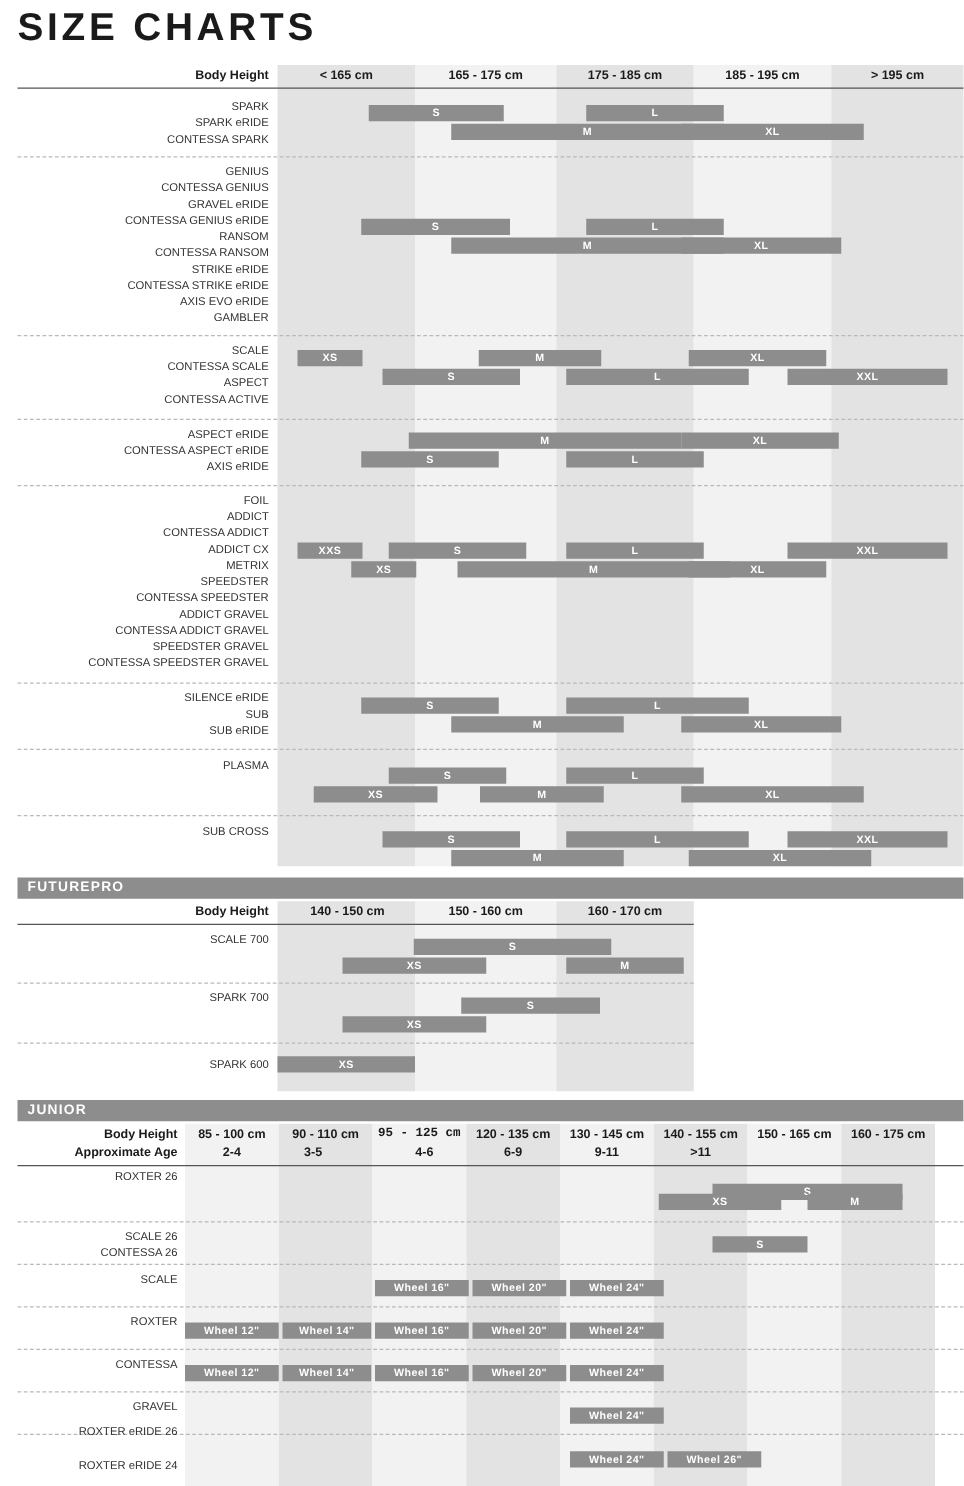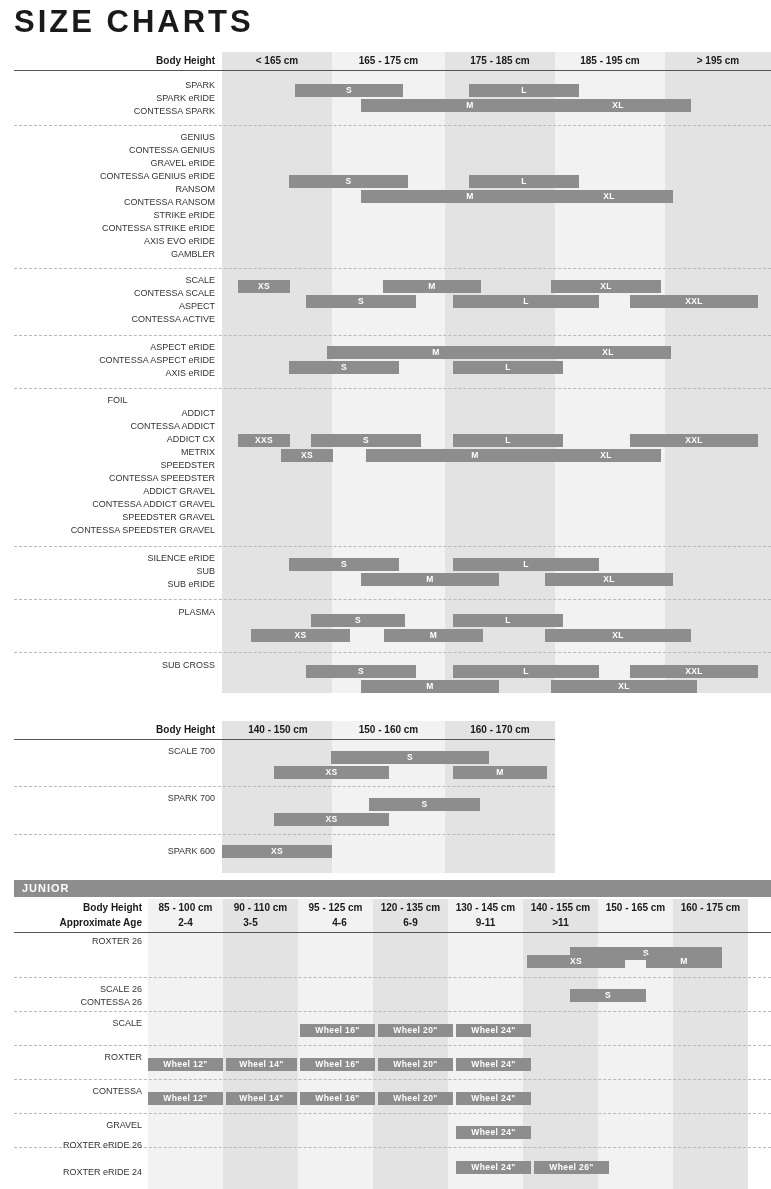--- a/index.html
+++ b/index.html
@@ -151,21 +151,21 @@
 
     <div class="model" style="left:40px; top:289px; width:175px;">ASPECT eRIDE</div>
     <div class="model" style="left:40px; top:302px; width:175px;">CONTESSA ASPECT eRIDE</div>
     <div class="model" style="left:40px; top:315px; width:175px;">AXIS eRIDE</div>
     <div class="bar" style="left:327px; top:294px; width:218px;">M</div>
     <div class="bar" style="left:545px; top:294px; width:126px;">XL</div>
     <div class="bar" style="left:289px; top:309px; width:110px;">S</div>
     <div class="bar" style="left:453px; top:309px; width:110px;">L</div>
     <div class="rule" style="left:14px; top:336px; width:757px;"></div>
 
-    <div class="model" style="left:20px; top:342px; width:195px;text-align:center;">FOIL</div>
+    <div class="model" style="left:20px; top:342px; width:195px;">FOIL</div>
     <div class="model" style="left:20px; top:355px; width:195px;">ADDICT</div>
     <div class="model" style="left:20px; top:368px; width:195px;">CONTESSA ADDICT</div>
     <div class="model" style="left:20px; top:381px; width:195px;">ADDICT CX</div>
     <div class="model" style="left:20px; top:394px; width:195px;">METRIX</div>
     <div class="model" style="left:20px; top:407px; width:195px;">SPEEDSTER</div>
     <div class="model" style="left:20px; top:420px; width:195px;">CONTESSA SPEEDSTER</div>
     <div class="model" style="left:20px; top:433px; width:195px;">ADDICT GRAVEL</div>
     <div class="model" style="left:20px; top:446px; width:195px;">CONTESSA ADDICT GRAVEL</div>
     <div class="model" style="left:20px; top:459px; width:195px;">SPEEDSTER GRAVEL</div>
     <div class="model" style="left:20px; top:472px; width:195px;">CONTESSA SPEEDSTER GRAVEL</div>
@@ -196,20 +196,21 @@
     <div class="rule" style="left:14px; top:600px; width:757px;"></div>
 
     <div class="model" style="left:40px; top:607px; width:175px;">SUB CROSS</div>
     <div class="bar" style="left:306px; top:613px; width:110px;">S</div>
     <div class="bar" style="left:453px; top:613px; width:146px;">L</div>
     <div class="bar" style="left:630px; top:613px; width:128px;">XXL</div>
     <div class="bar" style="left:361px; top:628px; width:138px;">M</div>
     <div class="bar" style="left:551px; top:628px; width:146px;">XL</div>
   </div>
 
+  <div class="sectionbar" style="left:14px; top:702px; width:757px;">FUTUREPRO</div>
 
   <div class="block" style="left:0; top:721px; width:771px; height:152px;">
     <div class="colband shade" style="left:222px; width:110px;"></div>
     <div class="colband light" style="left:332px; width:113px;"></div>
     <div class="colband shade" style="left:445px; width:110px;"></div>
 
     <div class="hdr-label" style="left:60px; top:2px; width:155px;">Body Height</div>
     <div class="hdr-cell" style="left:222px; top:2px; width:112px;">140 - 150 cm</div>
     <div class="hdr-cell" style="left:332px; top:2px; width:113px;">150 - 160 cm</div>
     <div class="hdr-cell" style="left:445px; top:2px; width:110px;">160 - 170 cm</div>
@@ -240,21 +241,21 @@
     <div class="colband light" style="left:448px; width:75px;"></div>
     <div class="colband shade" style="left:523px; width:75px;"></div>
     <div class="colband light" style="left:598px; width:75px;"></div>
     <div class="colband shade" style="left:673px; width:75px;"></div>
 
     <div class="hdr-label" style="left:0px; top:2px; width:142px;">Body Height</div>
     <div class="hdr-label" style="left:0px; top:17px; width:142px;">Approximate Age</div>
 
     <div class="hdr-cell" style="left:148px; top:2px; width:75px;">85 - 100 cm</div>
     <div class="hdr-cell" style="left:223px; top:2px; width:75px;">90 - 110 cm</div>
-    <div class="hdr-cell" style="left:298px; top:2px; width:75px;">95 - 125 cm</div>
+    <div class="hdr-cell" style="left:298px; top:2px; width:75px;font-family:Liberation Mono, monospace;">95 - 125 cm</div>
     <div class="hdr-cell" style="left:373px; top:2px; width:75px;">120 - 135 cm</div>
     <div class="hdr-cell" style="left:448px; top:2px; width:75px;">130 - 145 cm</div>
     <div class="hdr-cell" style="left:523px; top:2px; width:75px;">140 - 155 cm</div>
     <div class="hdr-cell" style="left:598px; top:2px; width:75px;">150 - 165 cm</div>
     <div class="hdr-cell" style="left:673px; top:2px; width:75px;">160 - 175 cm</div>
 
     <div class="hdr-cell" style="left:148px; top:17px; width:75px;">2-4</div>
     <div class="hdr-cell" style="left:223px; top:17px; width:55px;">3-5</div>
     <div class="hdr-cell" style="left:311px; top:17px; width:57px;">4-6</div>
     <div class="hdr-cell" style="left:373px; top:17px; width:75px;">6-9</div>

